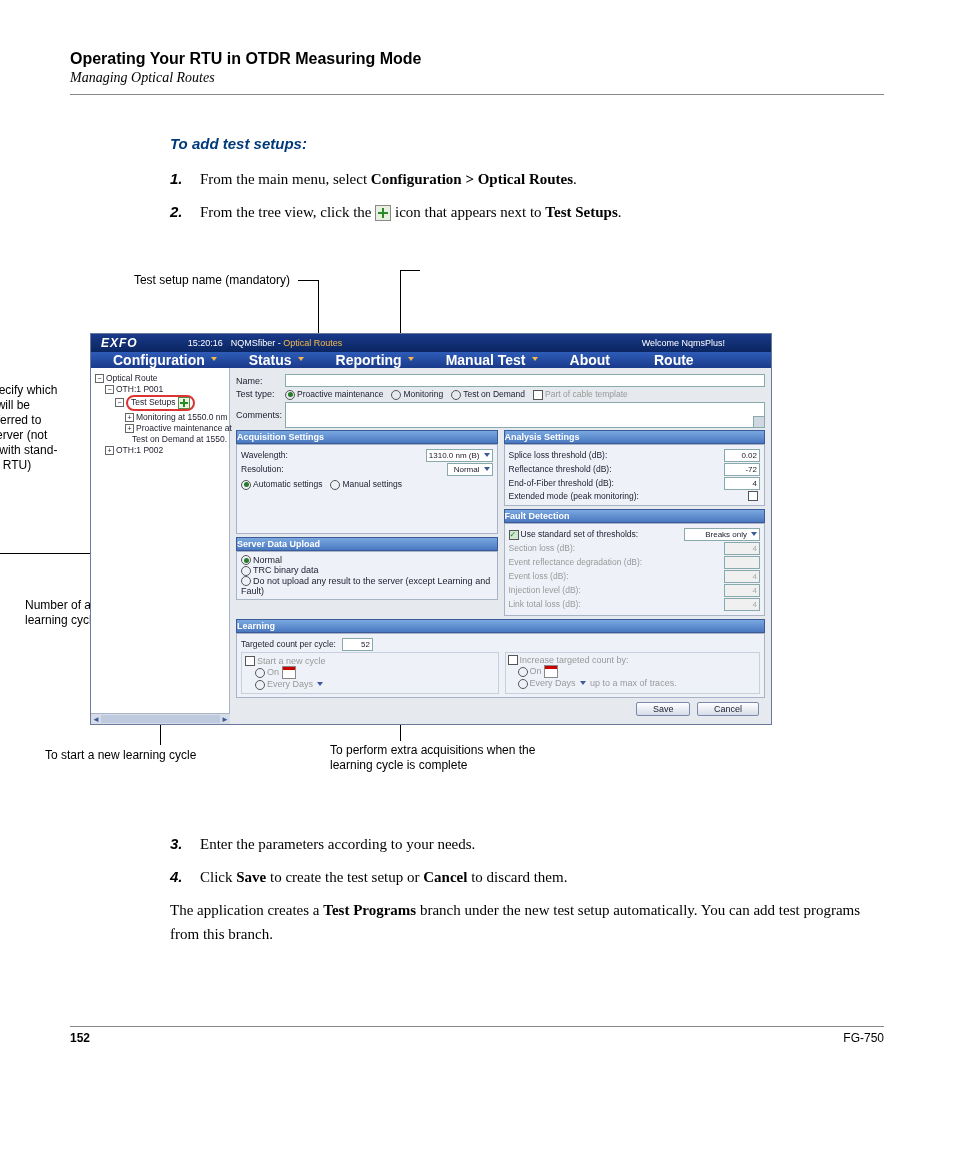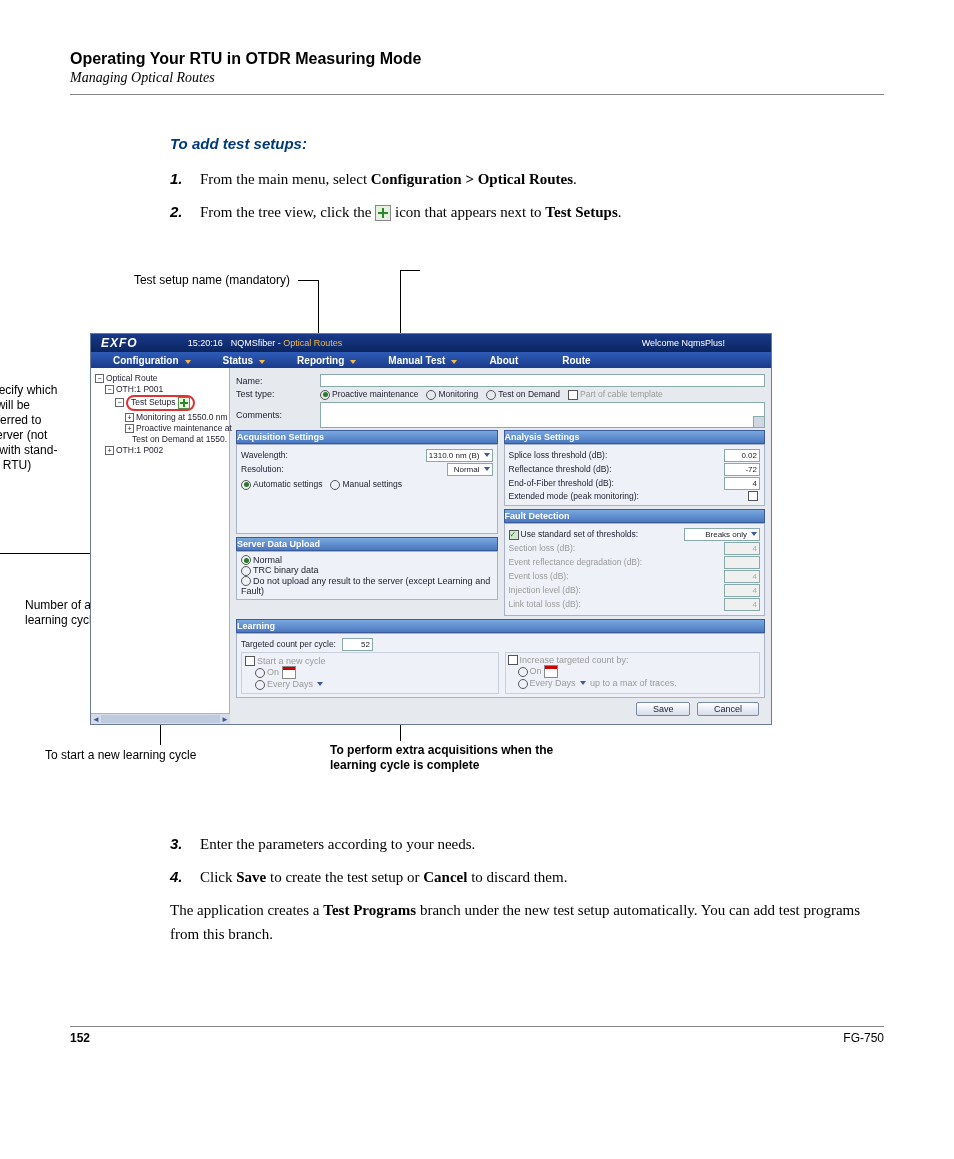--- a/index.html
+++ b/index.html
@@ -117,21 +117,21 @@
   .ss-top .title .orange { color: #f6b94a; }
   .ss-top .welcome { margin-left: auto; padding-right: 46px; }
 
   .ss-menu {
     background: linear-gradient(#2e5cb8, #1a3a8a);
     color: #fff;
     height: 16px;
     display: flex;
     align-items: center;
     font-weight: bold;
-    font-size: 10px;
+    font-size: 14px;
   }
   .ss-menu div { padding: 0 22px; position: relative; }
   .caret::after {
     content: "";
     position: absolute;
     right: 10px;
     top: 5px;
     border-left: 3px solid transparent;
     border-right: 3px solid transparent;
     border-top: 4px solid #f6b94a;
@@ -186,21 +186,21 @@
     display: flex;
     align-items: center;
   }
   .tree-scroll .arrow {
     width: 10px; text-align: center; color: #3a5a9a; font-size: 8px;
   }
   .tree-scroll .track { flex: 1; background: #c0cadf; height: 8px; }
 
   .main-panel { flex: 1; padding: 4px 6px; }
   .field-row { display: flex; align-items: center; margin: 2px 0; }
-  .field-label { width: 84px; }
+  .field-label { width: 49px; }
   .field-input {
     background: #fff;
     border: 1px solid #8aa;
     height: 11px;
     flex: 1;
   }
   .textarea { height: 24px; flex: 1; background: #fff; border: 1px solid #8aa; position: relative; }
   .textarea .handle { position: absolute; right: 0; bottom: 0; width: 10px; height: 10px; background: #d0d6e2; border-left: 1px solid #8aa; border-top: 1px solid #8aa; }
 
   .radio-row { display: flex; align-items: center; gap: 8px; font-size: 8.5px; }
@@ -311,21 +311,21 @@
 
   <div class="callout-line" style="left:20px; top:300px; width:225px; height:1px;"></div>
 
   <div class="callout" style="left:55px; top:345px; width:180px;">Number of acquisitions during a learning cycle</div>
   <div class="callout-line" style="left:180px; top:370px; width:130px; height:1px;"></div>
 
   <div class="callout" style="left:75px; top:495px;">To start a new learning cycle</div>
   <div class="callout-line" style="left:190px; top:470px; width:1px; height:22px;"></div>
   <div class="callout-line" style="left:190px; top:470px; width:60px; height:1px;"></div>
 
-  <div class="callout" style="left:360px; top:490px; width:250px;font-weight:bold;">To perform extra acquisitions when the learning cycle is complete</div>
+  <div class="callout" style="left:360px; top:490px; width:250px;">To perform extra acquisitions when the learning cycle is complete</div>
   <div class="callout-line" style="left:430px; top:460px; width:1px; height:28px;"></div>
   <div class="callout-line" style="left:430px; top:460px; width:65px; height:1px;"></div>
 
   <div class="screenshot">
     <div class="ss-top">
       <span class="logo">EXFO</span>
       <span class="time">15:20:16</span>
       <span class="title">
         <span>NQMSfiber - </span><span class="orange">Optical Routes</span>
       </span>

